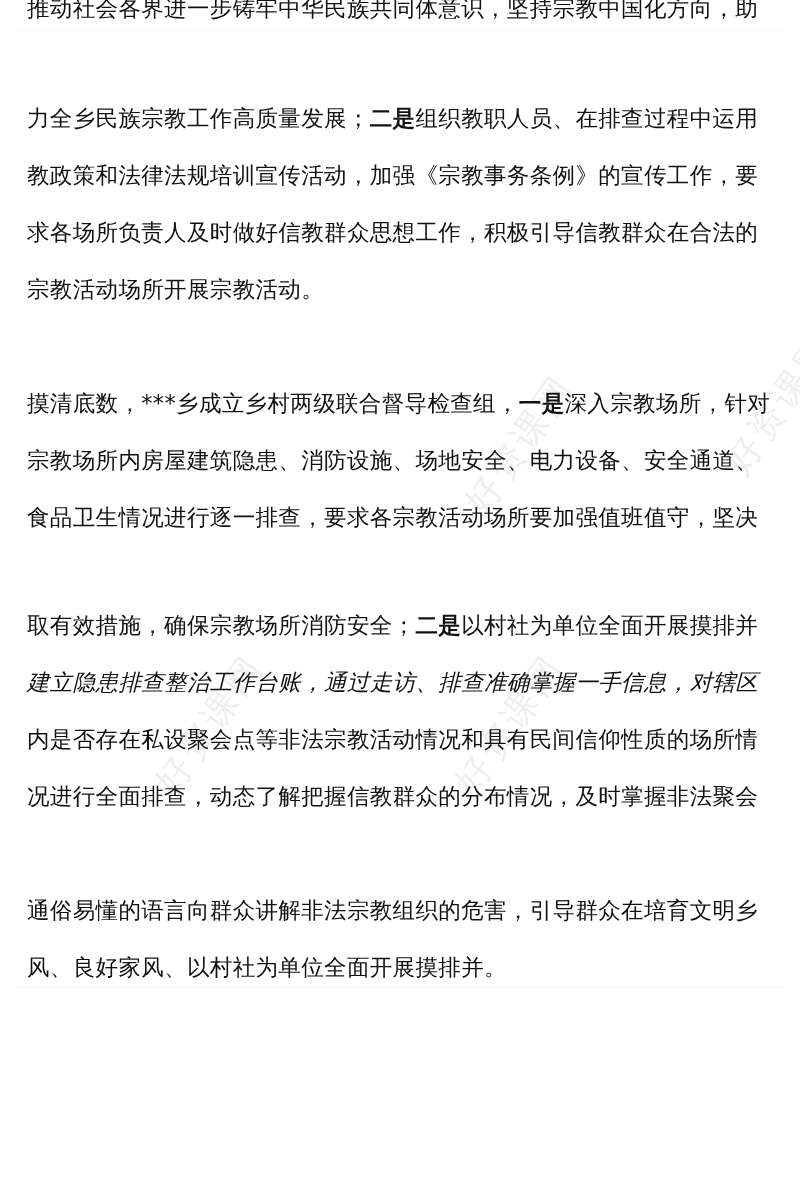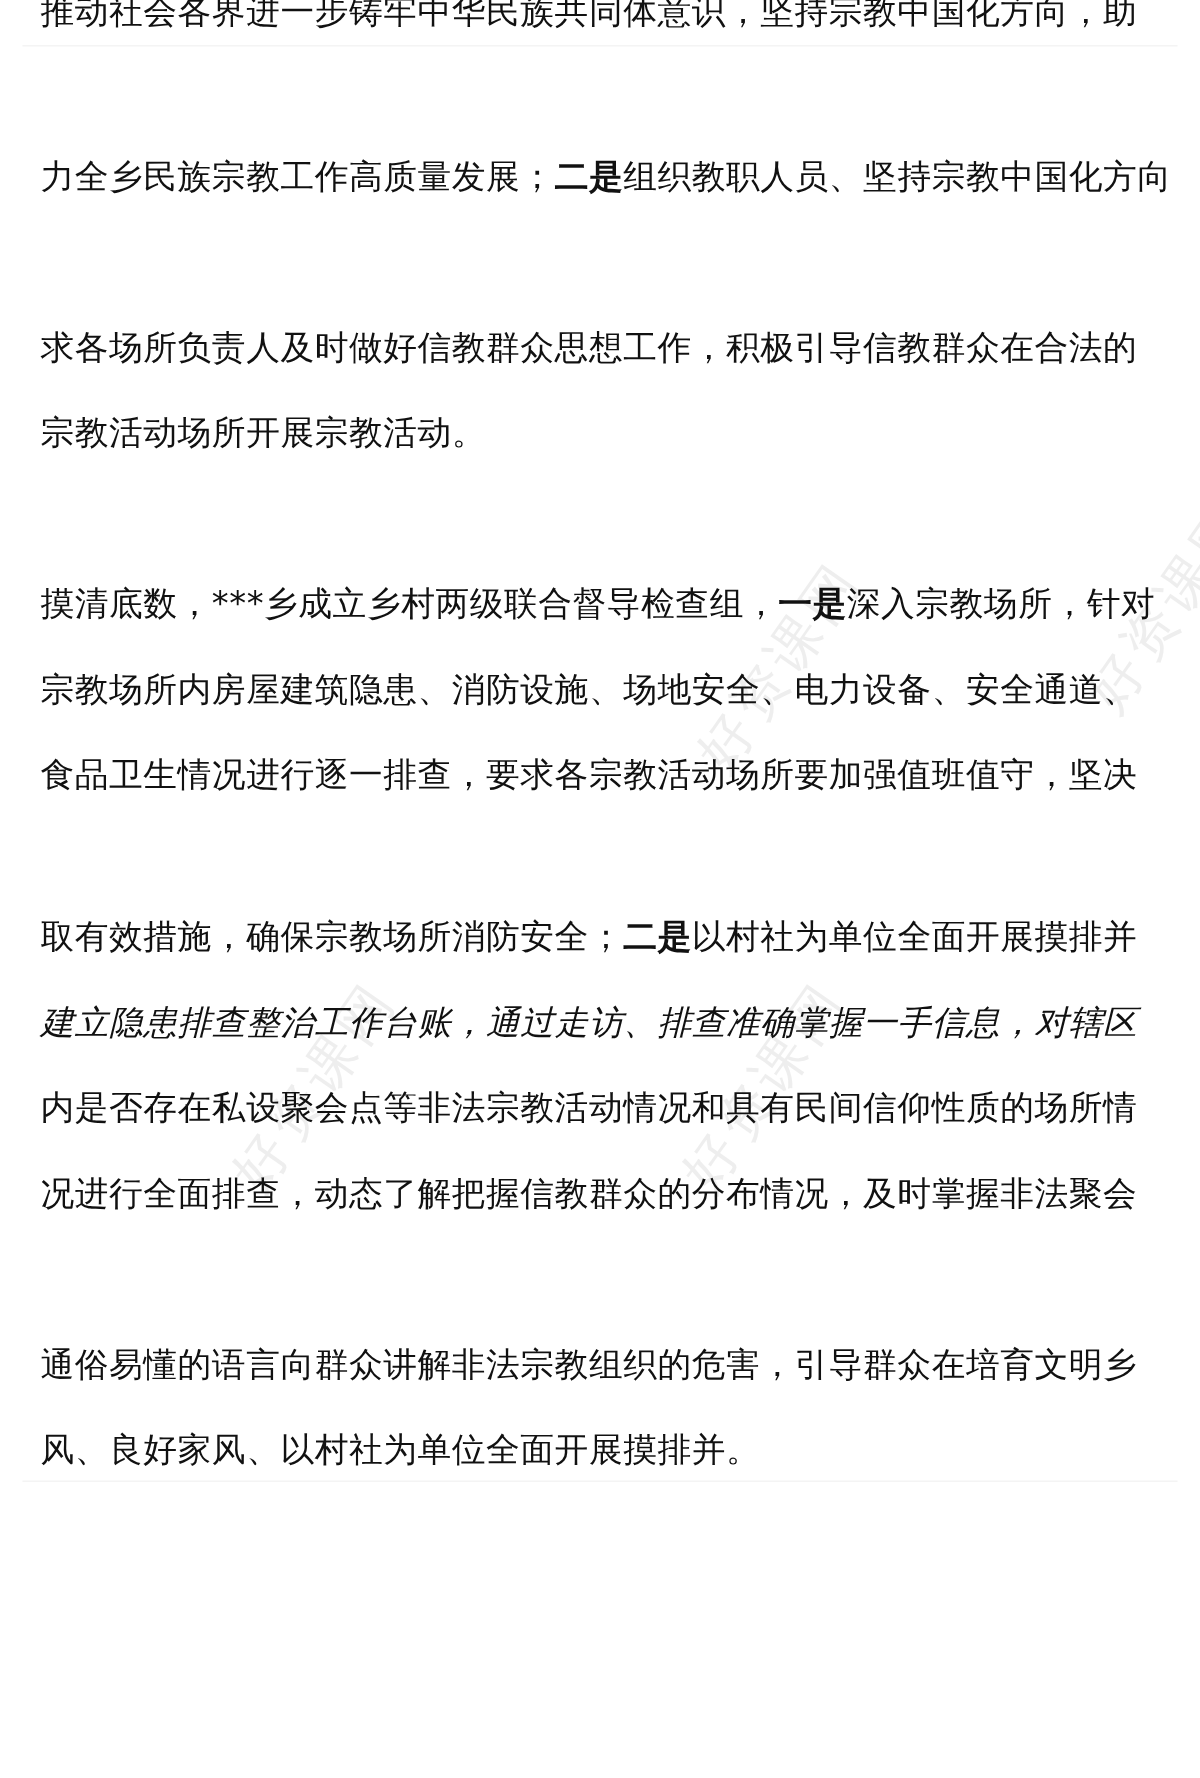--- a/index.html
+++ b/index.html
@@ -63,21 +63,24 @@
   <div class="watermark" style="left:700px; top:380px;">好资课网</div>
 
   <div class="rule" style="top:30px;"></div>
   <div class="rule" style="top:987px;"></div>
 
   <div class="line" style="top:-7px;">
     <span>推动社会各界进一步铸牢中华民族共同体意识，坚持宗教中国化方向，助</span>
   </div>
 
   <div class="line" style="top:103px;">
-    <span>力全乡民族宗教工作高质量发展；</span><span class="b">二是</span><span>组织教职人员、坚持宗教中国化方向</span>
+    <span>力全乡民族宗教工作高质量发展；</span><span class="b">二是</span><span>组织教职人员、在排查过程中运用</span>
+  </div>
+  <div class="line" style="top:160px;">
+    <span>教政策和法律法规培训宣传活动，加强《宗教事务条例》的宣传工作，要</span>
   </div>
   <div class="line" style="top:274px;">
     <span>宗教活动场所开展宗教活动。</span>
   </div>
   <div class="line" style="top:217px;">
     <span>求各场所负责人及时做好信教群众思想工作，积极引导信教群众在合法的</span>
   </div>
 
   <div class="line" style="top:388px;">
     <span>摸清底数，***乡成立乡村两级联合督导检查组，</span><span class="b">一是</span><span>深入宗教场所，针对</span>

